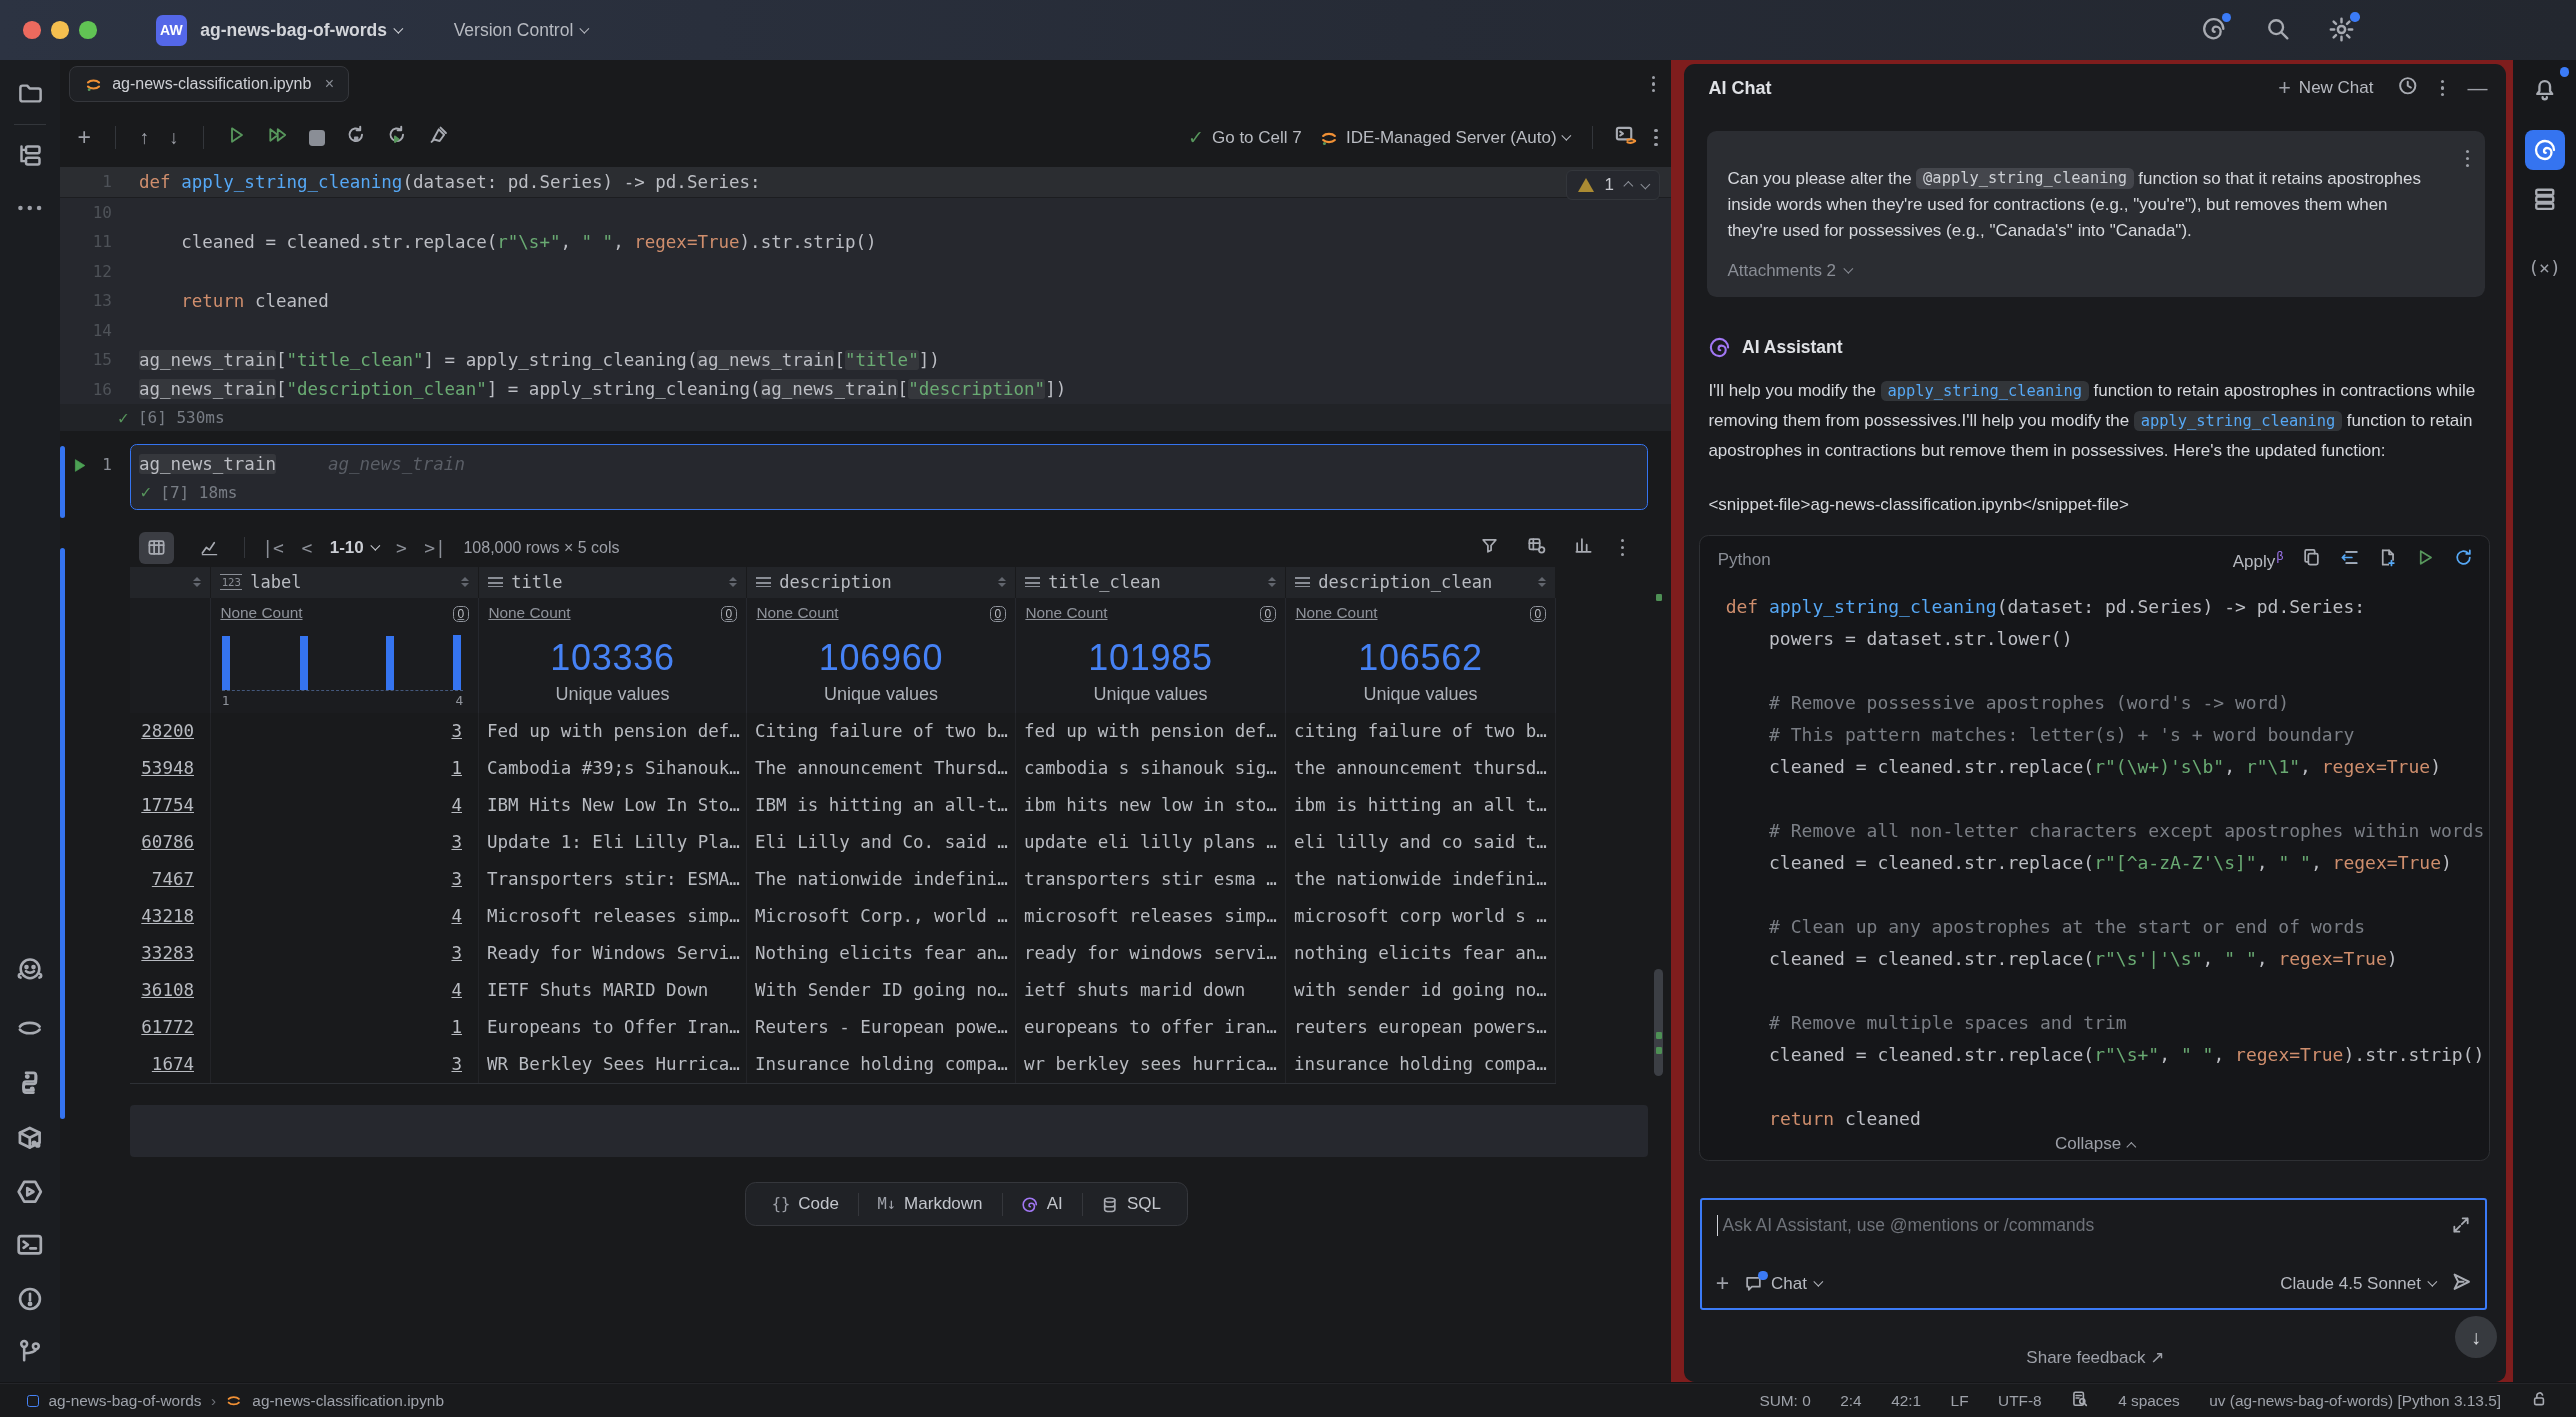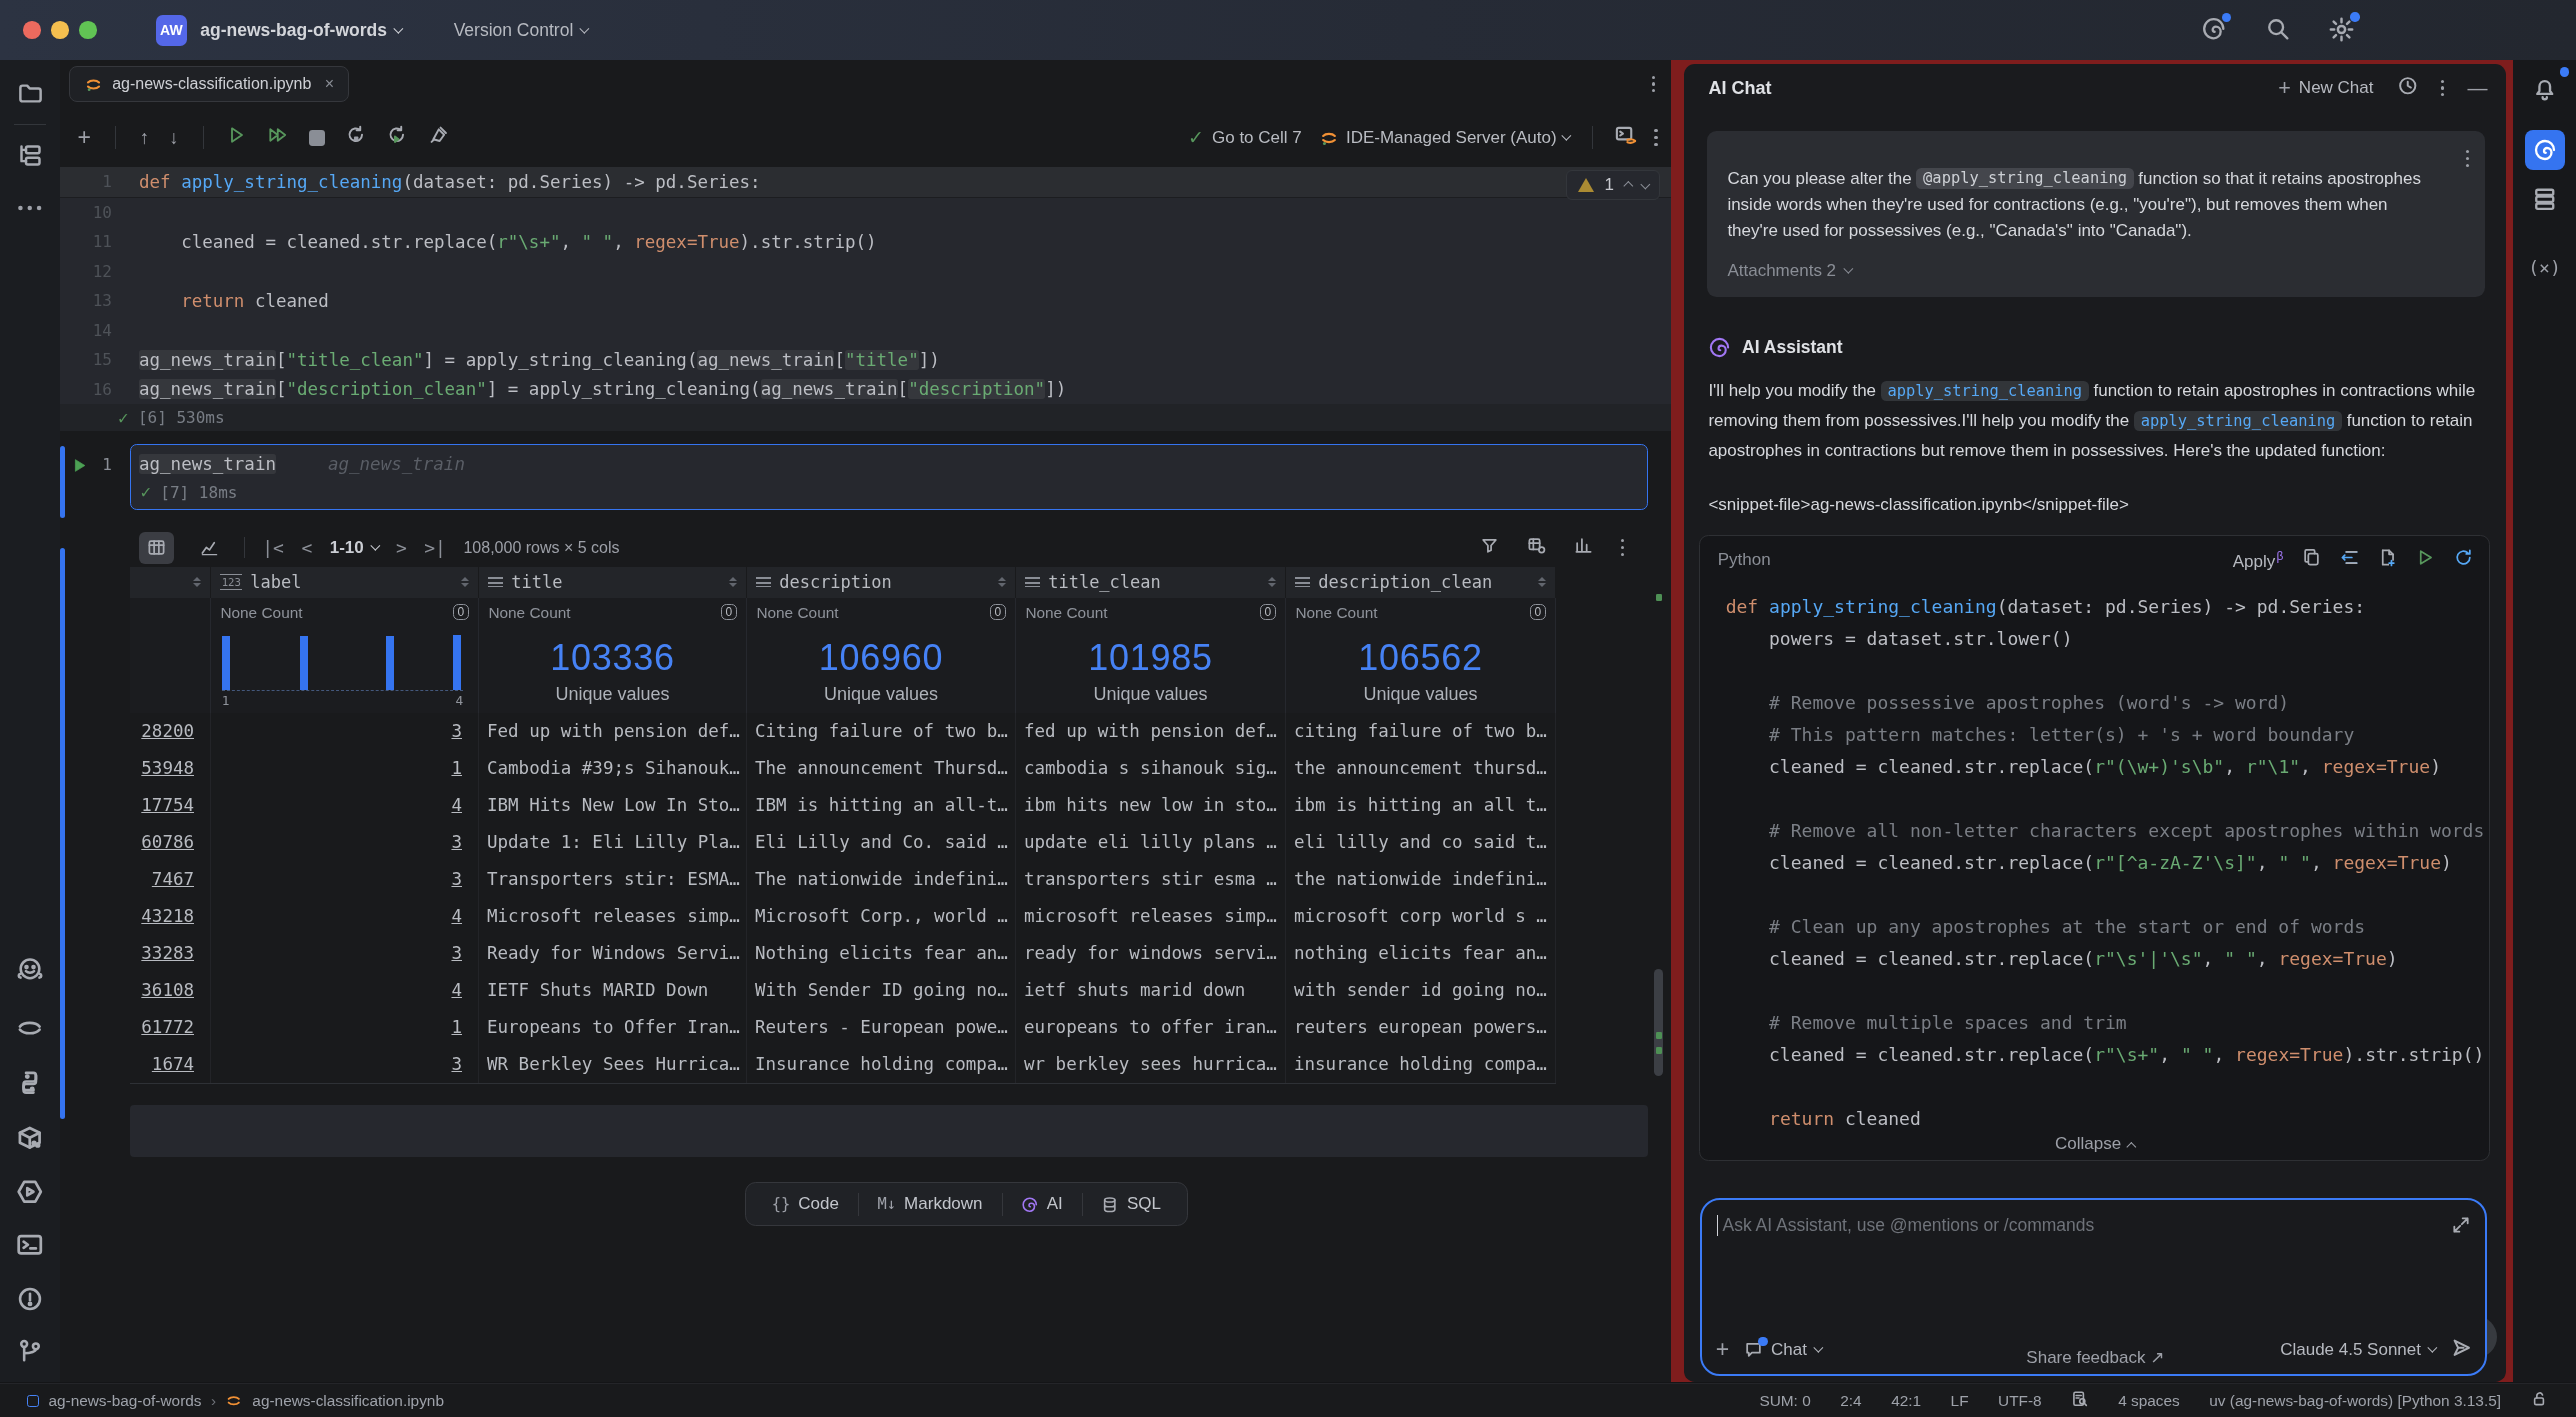--- a/index.html
+++ b/index.html
@@ -104,21 +104,21 @@
     font-family:"DejaVu Sans Mono",monospace; border-right:0.7px solid #191a1c; padding-left:9.4px;text-align:center;}
   .sic { display:inline-flex; flex-direction:column; gap:2.7px; margin-left:auto; margin-right:9.4px;}
   .sic i { width:0; height:0; border-left:4px solid transparent; border-right:4px solid transparent;}
   .sic .u { border-bottom:4.7px solid #62666e; } .sic .d { border-top:4.7px solid #62666e; }
   .t123 { font-size:10.7px; color:#8a8e96; border-top:1.3px solid #8a8e96; border-bottom:1.3px solid #8a8e96;
     padding:0.7px 1.3px; margin-right:8px; font-family:"DejaVu Sans Mono",monospace;}
   .ttxt { width:14.8px; height:10.7px; margin-right:8px; position:relative; }
   .ttxt::before { content:""; position:absolute; inset:0;
     background:linear-gradient(#8a8e96 0 2px,transparent 2px 4.7px,#8a8e96 4.7px 6.7px,transparent 6.7px 8.7px,#8a8e96 8.7px 10.7px);}
   .ts { background:#1b1c1f; border-right:0.7px solid #26282e; height:115px; position:relative; padding:6.7px 9.4px;}
-  .nonerow { display:flex; align-items:flex-start; font-size:15.4px; color:#8f939b; }
+  .nonerow { display:flex; align-items:flex-end; font-size:15.4px; color:#8f939b;text-decoration:underline; }
   .zero { margin-left:auto; border:1.3px solid #8f939b; border-radius:5.4px; font-size:12px; padding:0 3.4px; color:#b9bcc2;}
   .bigv { text-align:center; font-size:36px; color:#4682f5; margin-top:14.8px; letter-spacing:0.7px;}
   .capv { text-align:center; font-size:18px; color:#aeb2b9; margin-top:5.4px;}
   .hist { position:absolute; left:10.7px; right:14.8px; top:35px; height:58px; border-bottom:1.3px dashed #44587c;}
   .hist .bar { position:absolute; bottom:0; width:8.7px; background:#3574f0; }
   .haxis { position:absolute; left:10.7px; right:14.8px; top:95px; display:flex; justify-content:space-between;
     font-size:12.8px; color:#8f939b; font-family:"DejaVu Sans Mono",monospace;}
   .td { height:37px; display:flex; align-items:center; font-size:17.5px; color:#b8bbc1;
     font-family:"DejaVu Sans Mono",monospace; border-right:0.7px solid #232428; overflow:hidden; white-space:pre;}
   .td.r { justify-content:flex-end; padding-right:16px;text-decoration:underline; }
@@ -161,22 +161,22 @@
   #codehead .right { margin-left:auto; display:flex; align-items:center; gap:19px; color:#b7bac1;}
   .beta { color:#a177f4; font-size:12px; vertical-align:super; margin-left:1.3px;}
   #ai-code { margin-top:12px; padding-left:25.5px; }
   .acl { display:block; height:32px; line-height:32px; white-space:pre; overflow:hidden;
     font-family:"DejaVu Sans Mono",monospace; font-size:18px; }
   #collapse { position:absolute; bottom:5.4px; left:0; right:0; text-align:center; font-size:17px; color:#9da0a8;}
   #collapse .chv { margin-left:6.7px; }
   #scrolldn { position:absolute; right:9.4px; bottom:24px; width:42px; height:42px; border-radius:50%;
     background:#3a3d42; color:#e3e5e9; font-size:20px; display:flex; align-items:center; justify-content:center; opacity:.92;}
 
-  #inputbox { position:absolute; left:16px; top:1134px; width:787px; height:178px; background:#191a1d;
-    border:2px solid #3b7bf7; border-radius:20px; }
+  #inputbox { position:absolute; left:16px; top:1134px; width:787px; height:112px; background:#191a1d;
+    border:2px solid #3b7bf7; border-radius:3px; }
   #inputbox .ph { position:absolute; left:14.8px; top:14.8px; font-size:17.5px; color:#6f737a; display:flex; align-items:center;}
   .caret { width:1.3px; height:21.5px; background:#d0d2d8; margin-right:4px; }
   #inputbox .expand { position:absolute; right:14.8px; top:14.8px; }
   #inputrow { position:absolute; left:13.4px; right:13.4px; bottom:10.7px; display:flex; align-items:center; gap:14.8px;
     font-size:17px; color:#b7bac1;}
   #inputrow .plus { font-size:23px; color:#9da0a8; }
   #inputrow .spacer { flex:1; }
   #share { position:absolute; left:0; right:0; top:1283px; text-align:center; font-size:17px; color:#9da0a8;}
 
   

